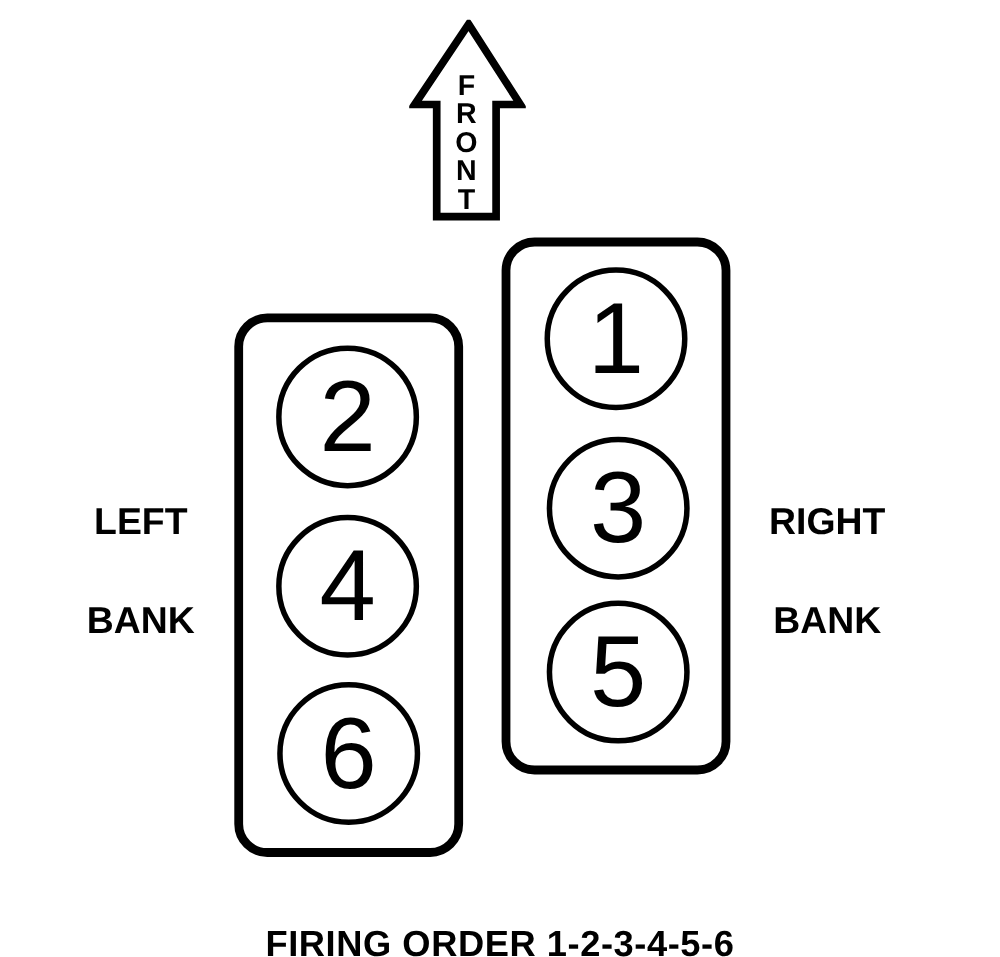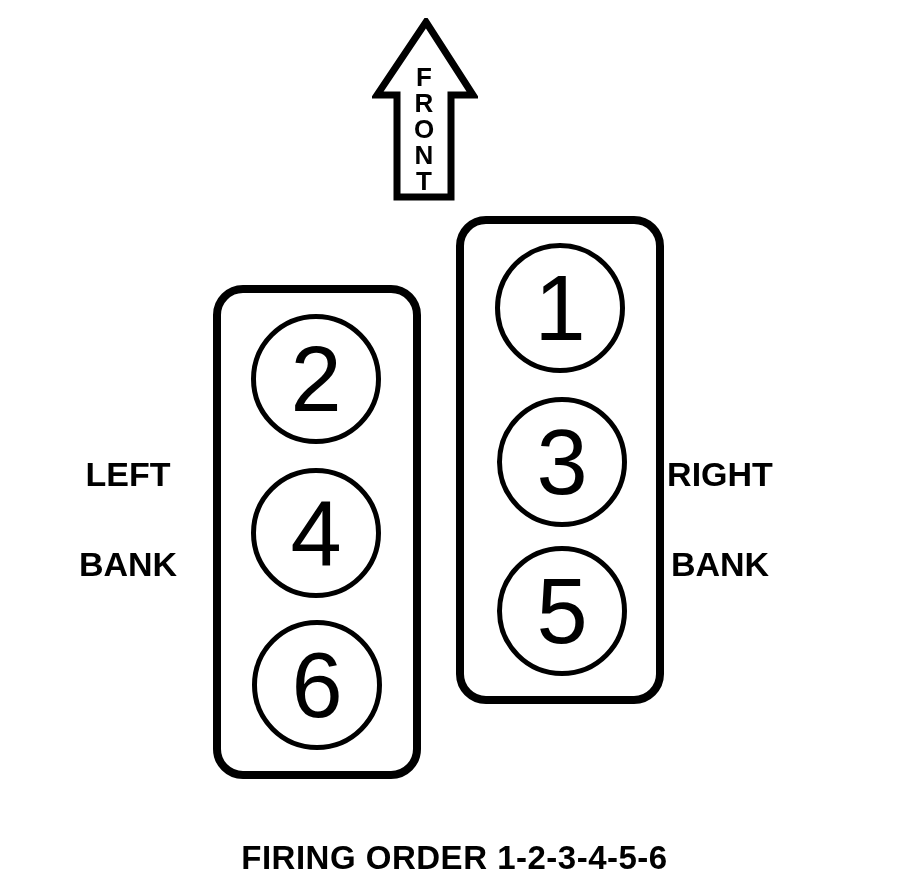--- a/index.html
+++ b/index.html
@@ -87,21 +87,21 @@
     position: absolute;
     width: 200px;
     text-align: center;
     font-size: 34px;
     font-weight: 700;
     line-height: 45px;
     color: #000000;
     white-space: pre-line;
   }
   .bank-label-left  { left: 28px;  top: 407px; }
-  .bank-label-right { left: 620px; top: 407px; text-align: center; }
+  .bank-label-right { left: 652px; top: 407px; text-align: center; }
   .caption {
     position: absolute;
     left: 0;
     right: 0;
     top: 803px;
     text-align: center;
     font-size: 33px;
     font-weight: 700;
     letter-spacing: 0.5px;
     color: #000;

